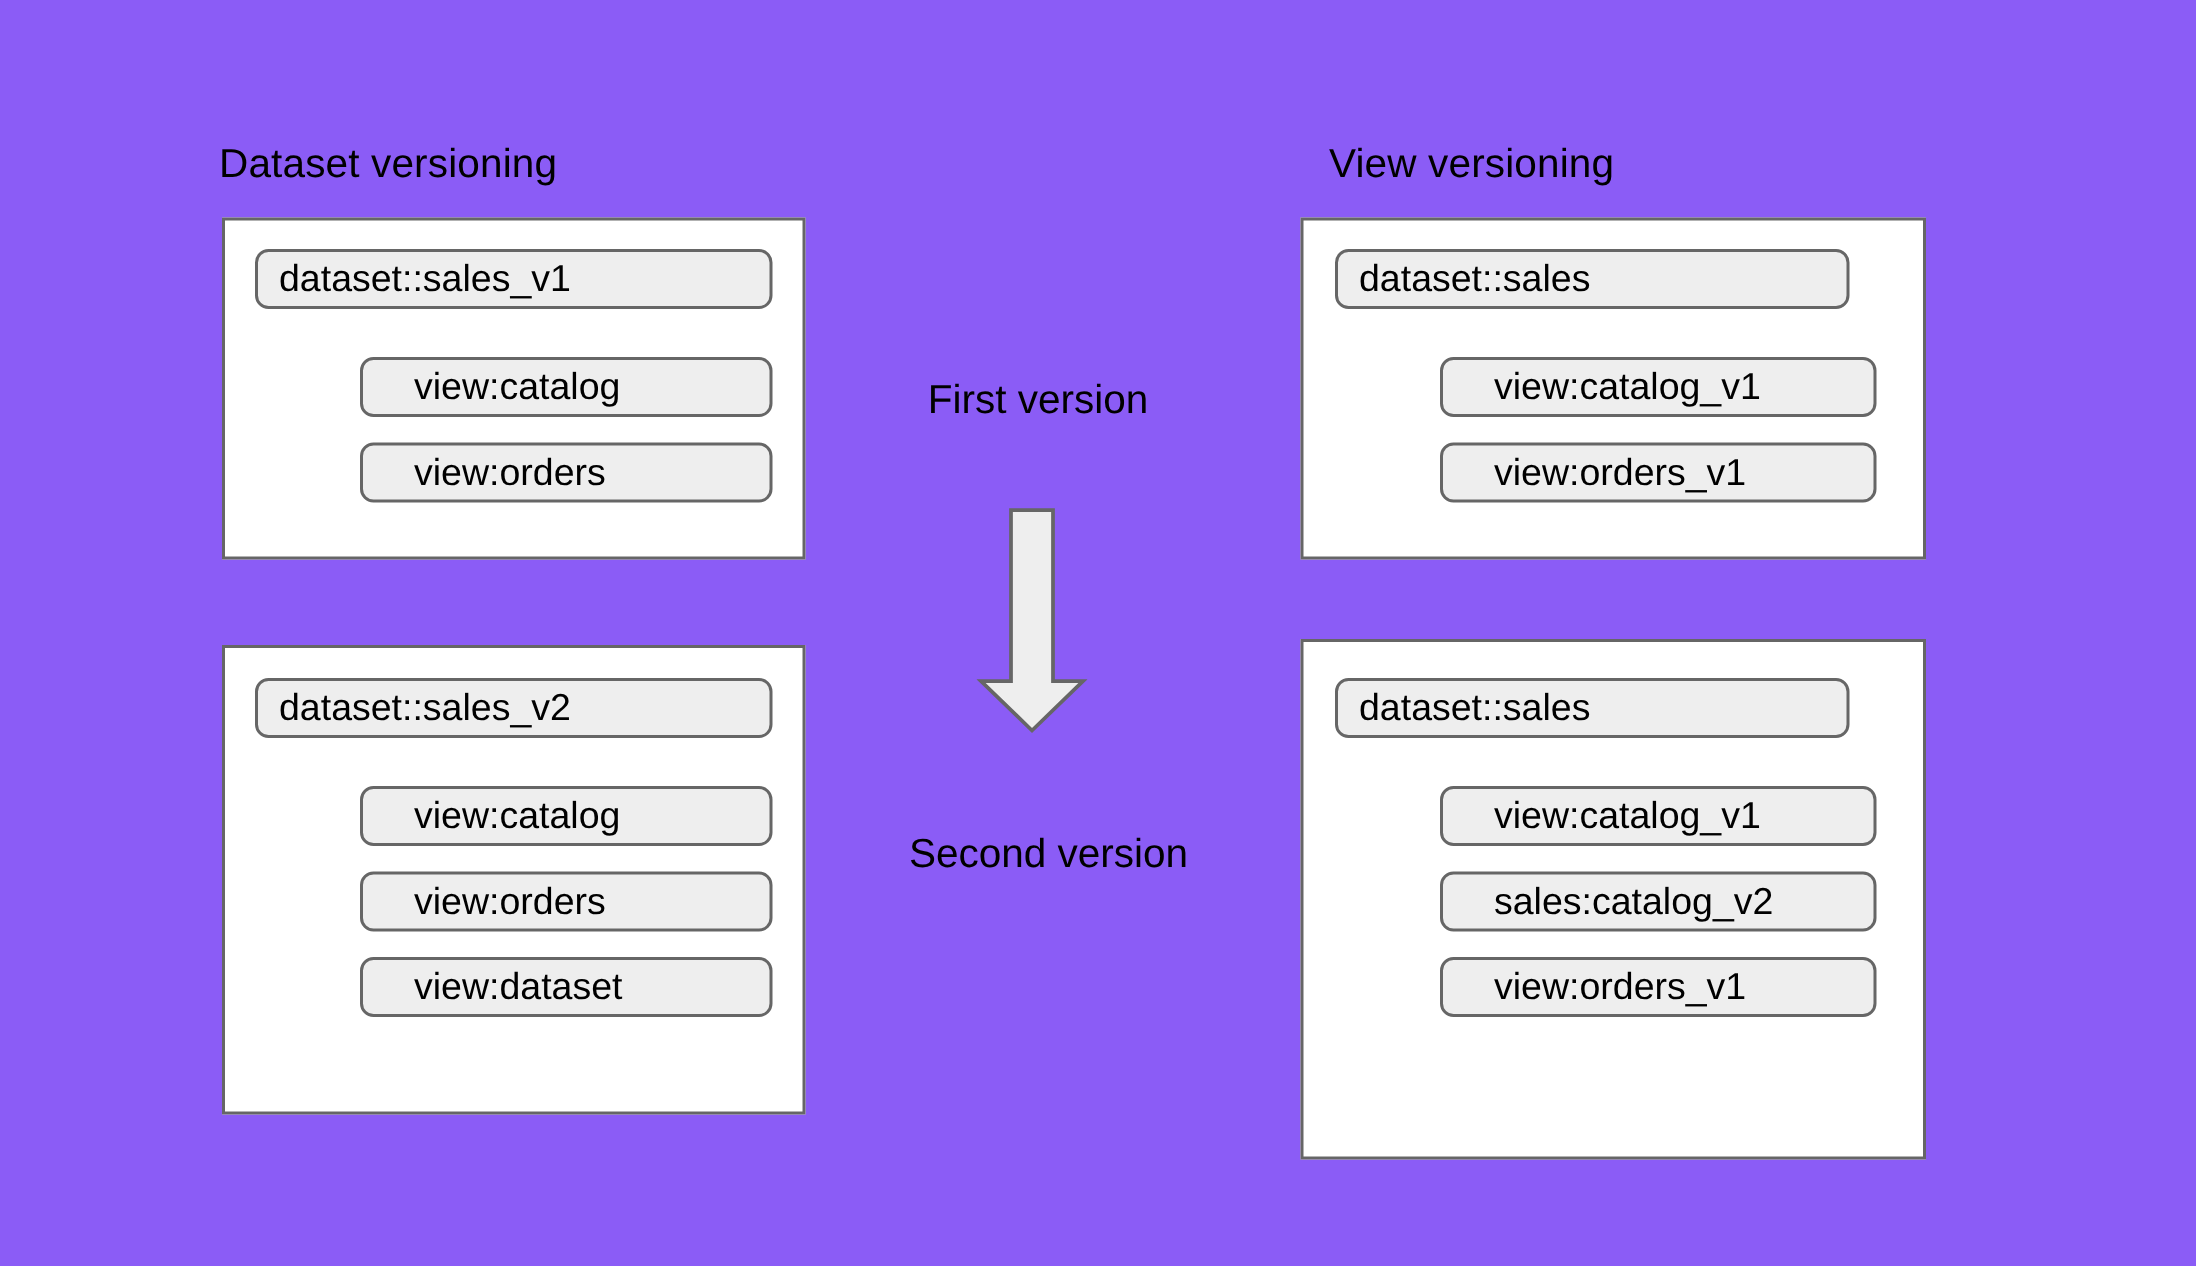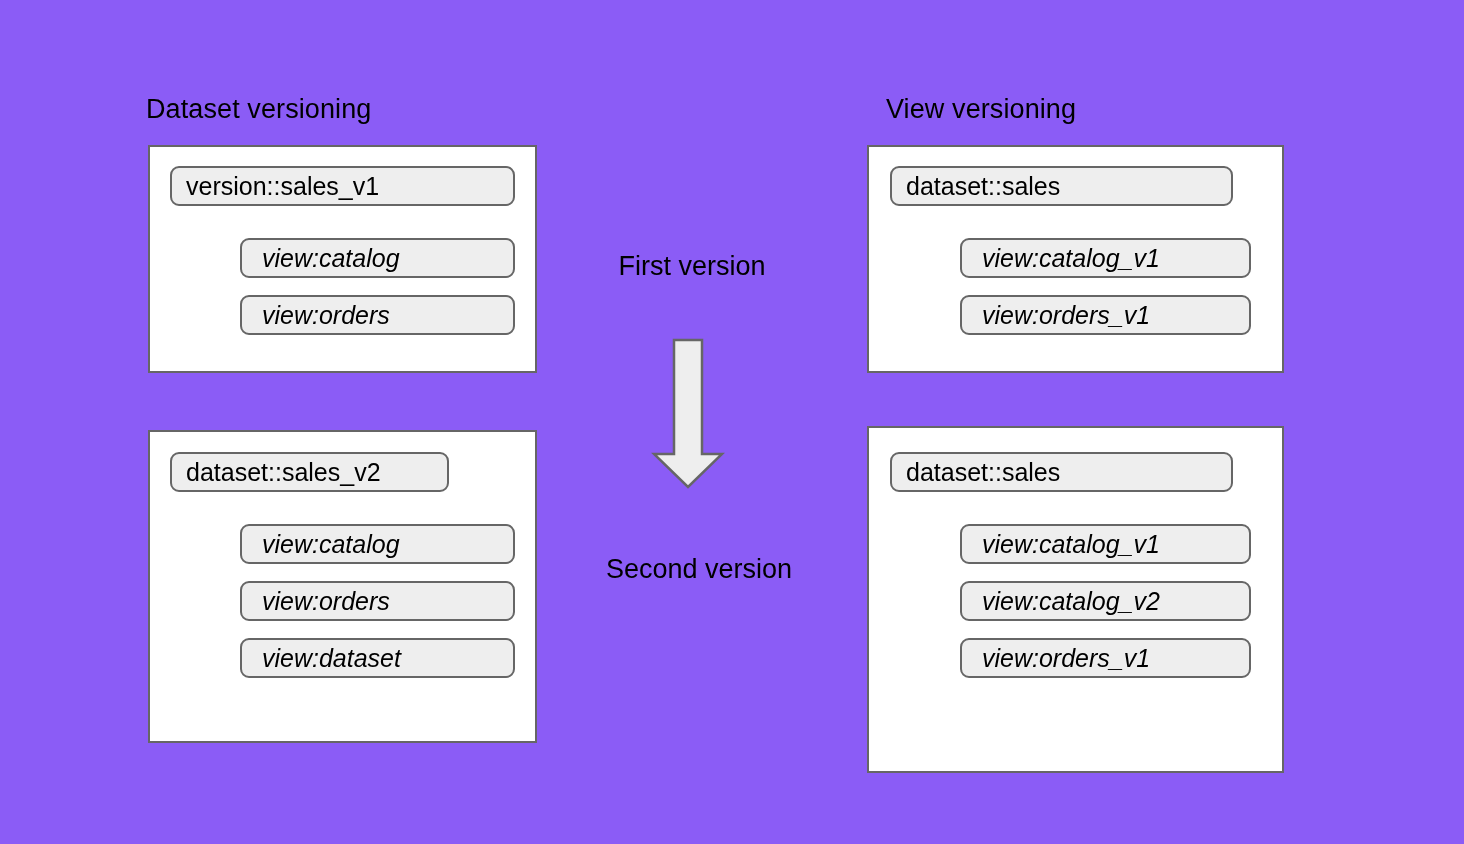--- a/index.html
+++ b/index.html
@@ -48,22 +48,21 @@
     border-radius: 9px;
     display: flex;
     align-items: center;
     padding-left: 14px;
     font-size: 25px;
     line-height: 1;
     color: #000000;
     white-space: nowrap;
   }
   .node.indent {
-    padding-left: 20px;
-    font-style: italic;
+    padding-left: 34px;
   }
 
   
   .center-label {
     position: absolute;
     font-size: 27px;
     line-height: 32px;
     color: #000000;
     white-space: nowrap;
     text-align: center;
@@ -81,30 +80,30 @@
 <body>
 
 <div id="canvas">
 
   <div class="section-title" style="left:146px; top:93px;">Dataset versioning</div>
 
   <div class="section-title" style="left:886px; top:93px;">View versioning</div>
 
   <div class="group-box" style="left:148px; top:145px; width:389px; height:228px;">
 
-    <div class="node" style="left:20px; top:19px; width:345px; height:40px;">version::sales_v1</div>
+    <div class="node" style="left:20px; top:19px; width:345px; height:40px;">dataset::sales_v1</div>
 
     <div class="node indent" style="left:90px; top:91px; width:275px; height:40px;">view:catalog</div>
 
     <div class="node indent" style="left:90px; top:148px; width:275px; height:40px;">view:orders</div>
   </div>
 
   <div class="group-box" style="left:148px; top:430px; width:389px; height:313px;">
 
-    <div class="node" style="left:20px; top:20px; width:279px; height:40px;">dataset::sales_v2</div>
+    <div class="node" style="left:20px; top:20px; width:345px; height:40px;">dataset::sales_v2</div>
 
     <div class="node indent" style="left:90px; top:92px; width:275px; height:40px;">view:catalog</div>
 
     <div class="node indent" style="left:90px; top:149px; width:275px; height:40px;">view:orders</div>
 
     <div class="node indent" style="left:90px; top:206px; width:275px; height:40px;">view:dataset</div>
   </div>
 
   <div class="group-box" style="left:867px; top:145px; width:417px; height:228px;">
 
@@ -114,21 +113,21 @@
 
     <div class="node indent" style="left:91px; top:148px; width:291px; height:40px;">view:orders_v1</div>
   </div>
 
   <div class="group-box" style="left:867px; top:426px; width:417px; height:347px;">
 
     <div class="node" style="left:21px; top:24px; width:343px; height:40px;">dataset::sales</div>
 
     <div class="node indent" style="left:91px; top:96px; width:291px; height:40px;">view:catalog_v1</div>
 
-    <div class="node indent" style="left:91px; top:153px; width:291px; height:40px;">view:catalog_v2</div>
+    <div class="node indent" style="left:91px; top:153px; width:291px; height:40px;">sales:catalog_v2</div>
 
     <div class="node indent" style="left:91px; top:210px; width:291px; height:40px;">view:orders_v1</div>
 
   </div>
 
   <div class="center-label" style="left:602px; top:250px; width:180px;">First version</div>
 
   <div class="center-label" style="left:584px; top:553px; width:230px;">Second version</div>
 
   <div class="arrow-wrap" style="left:651px; top:338px; width:74px; height:152px;">

